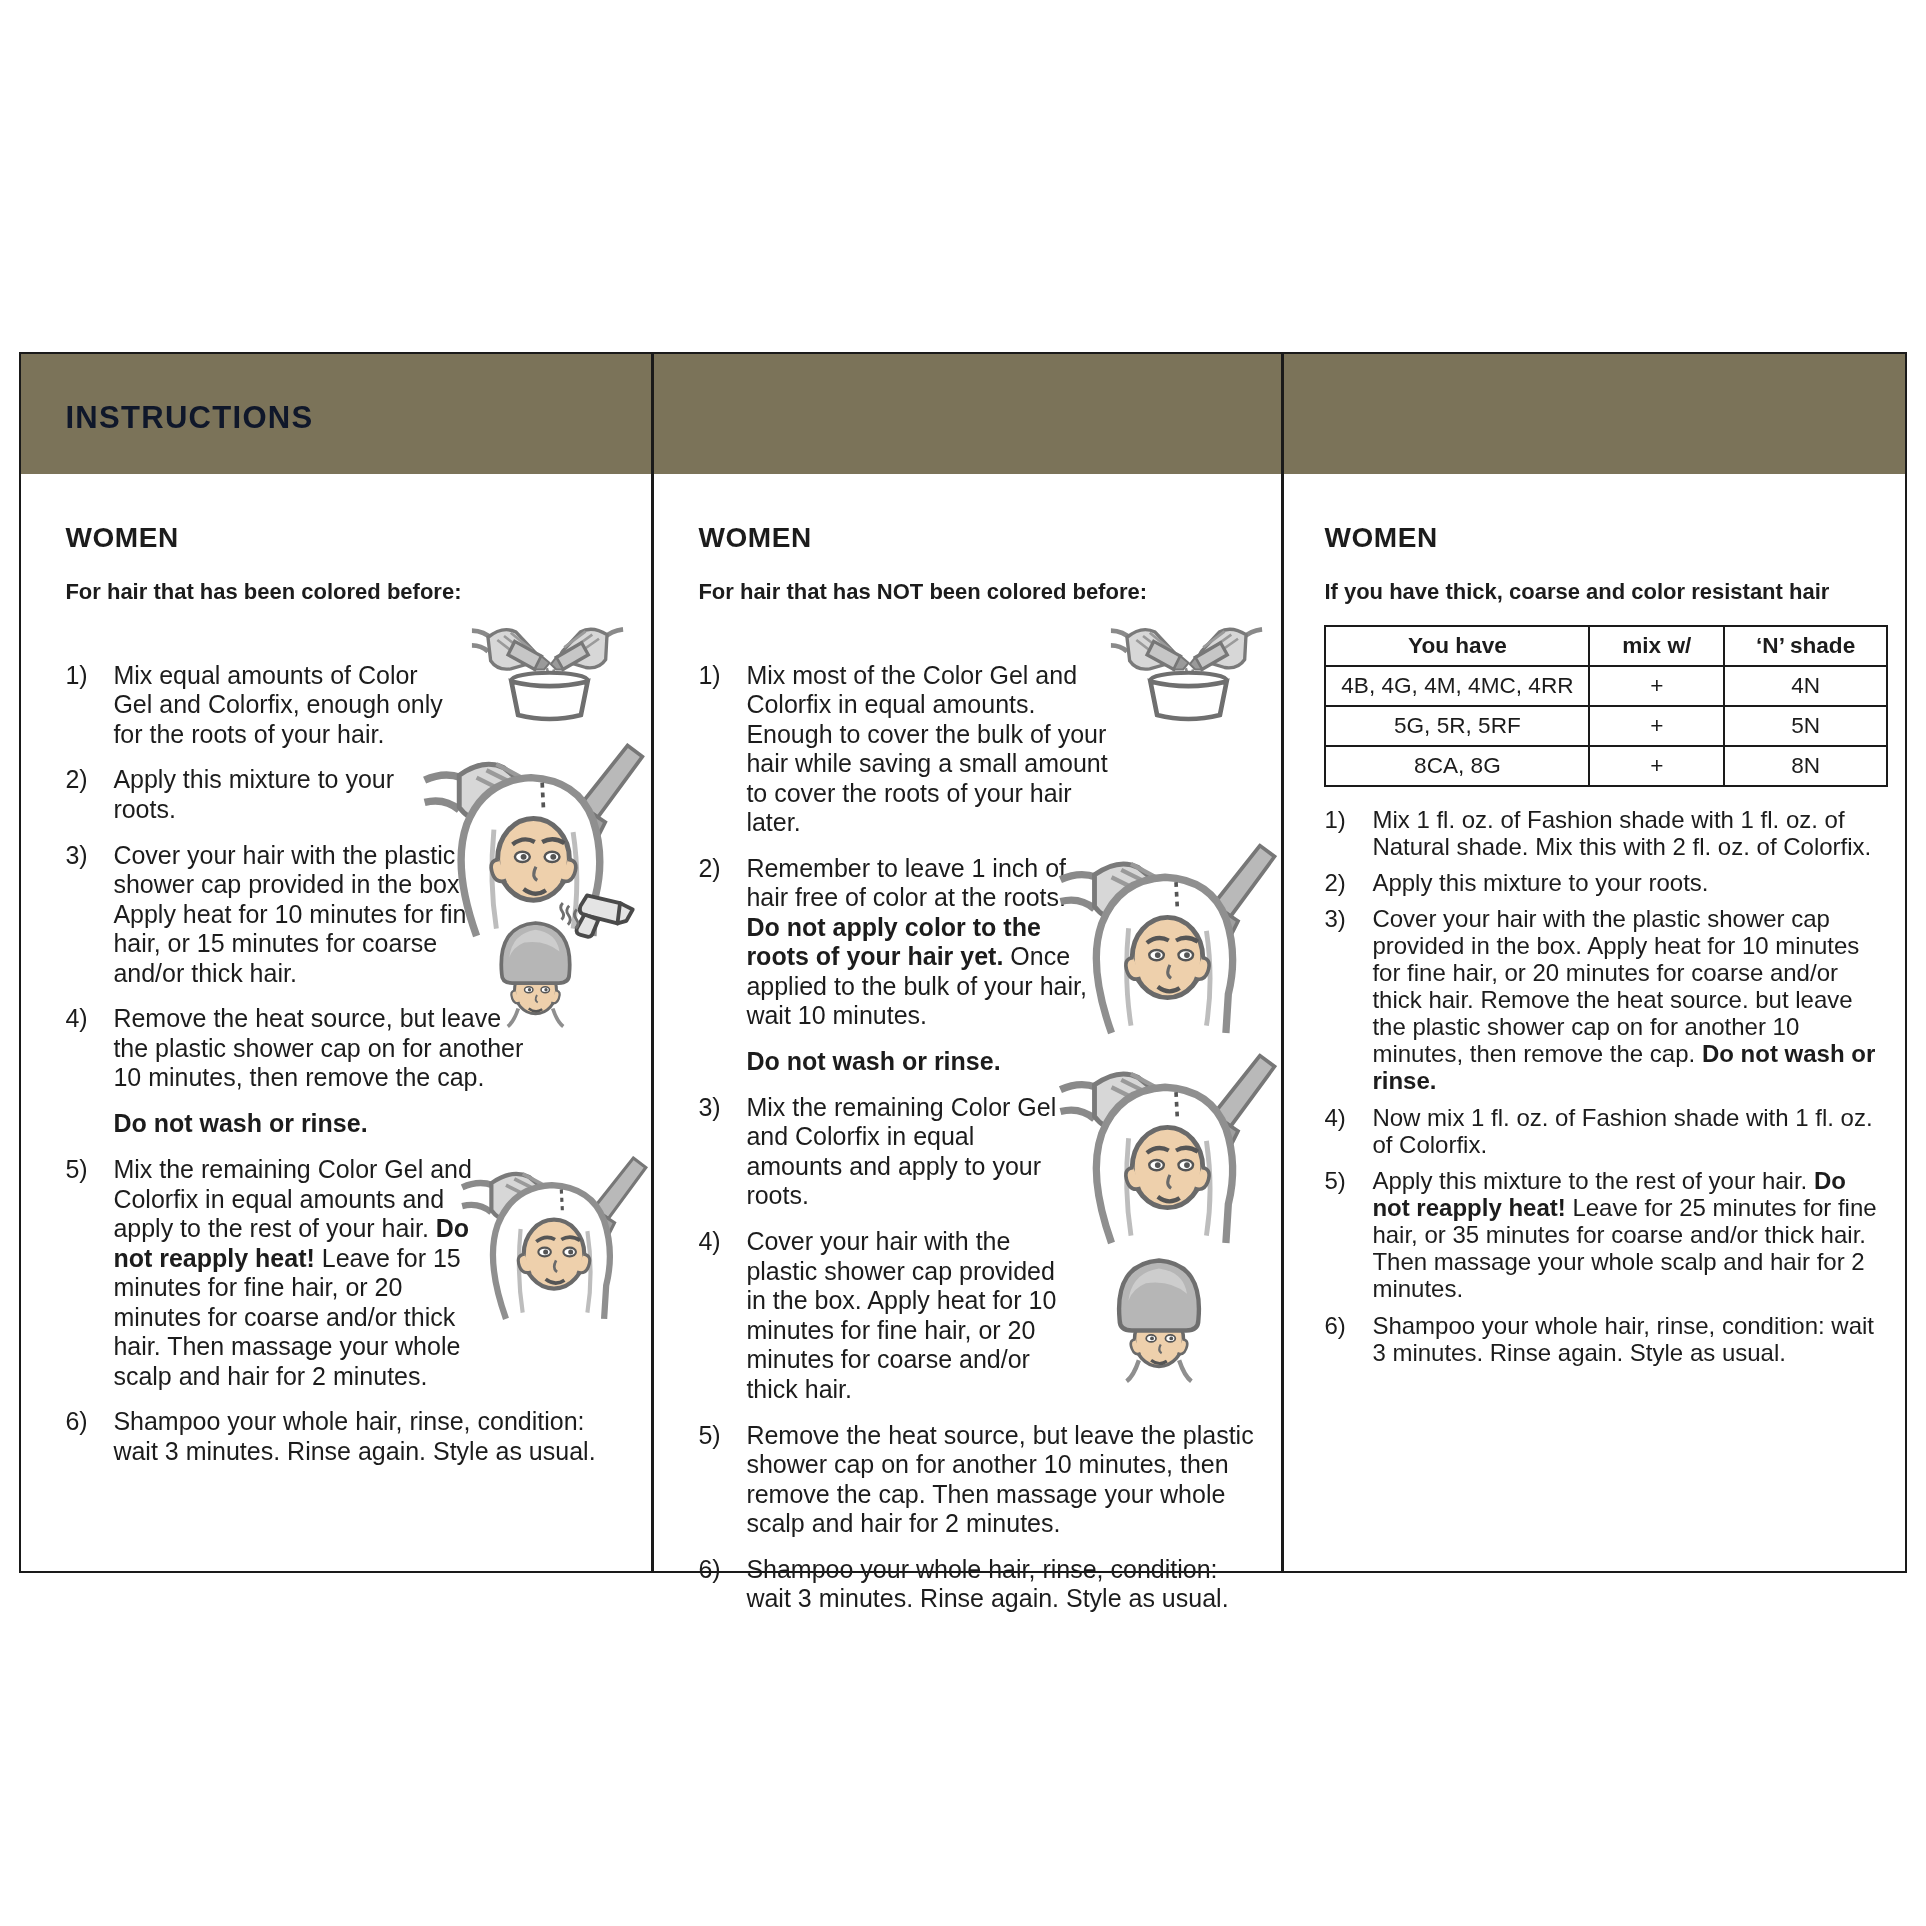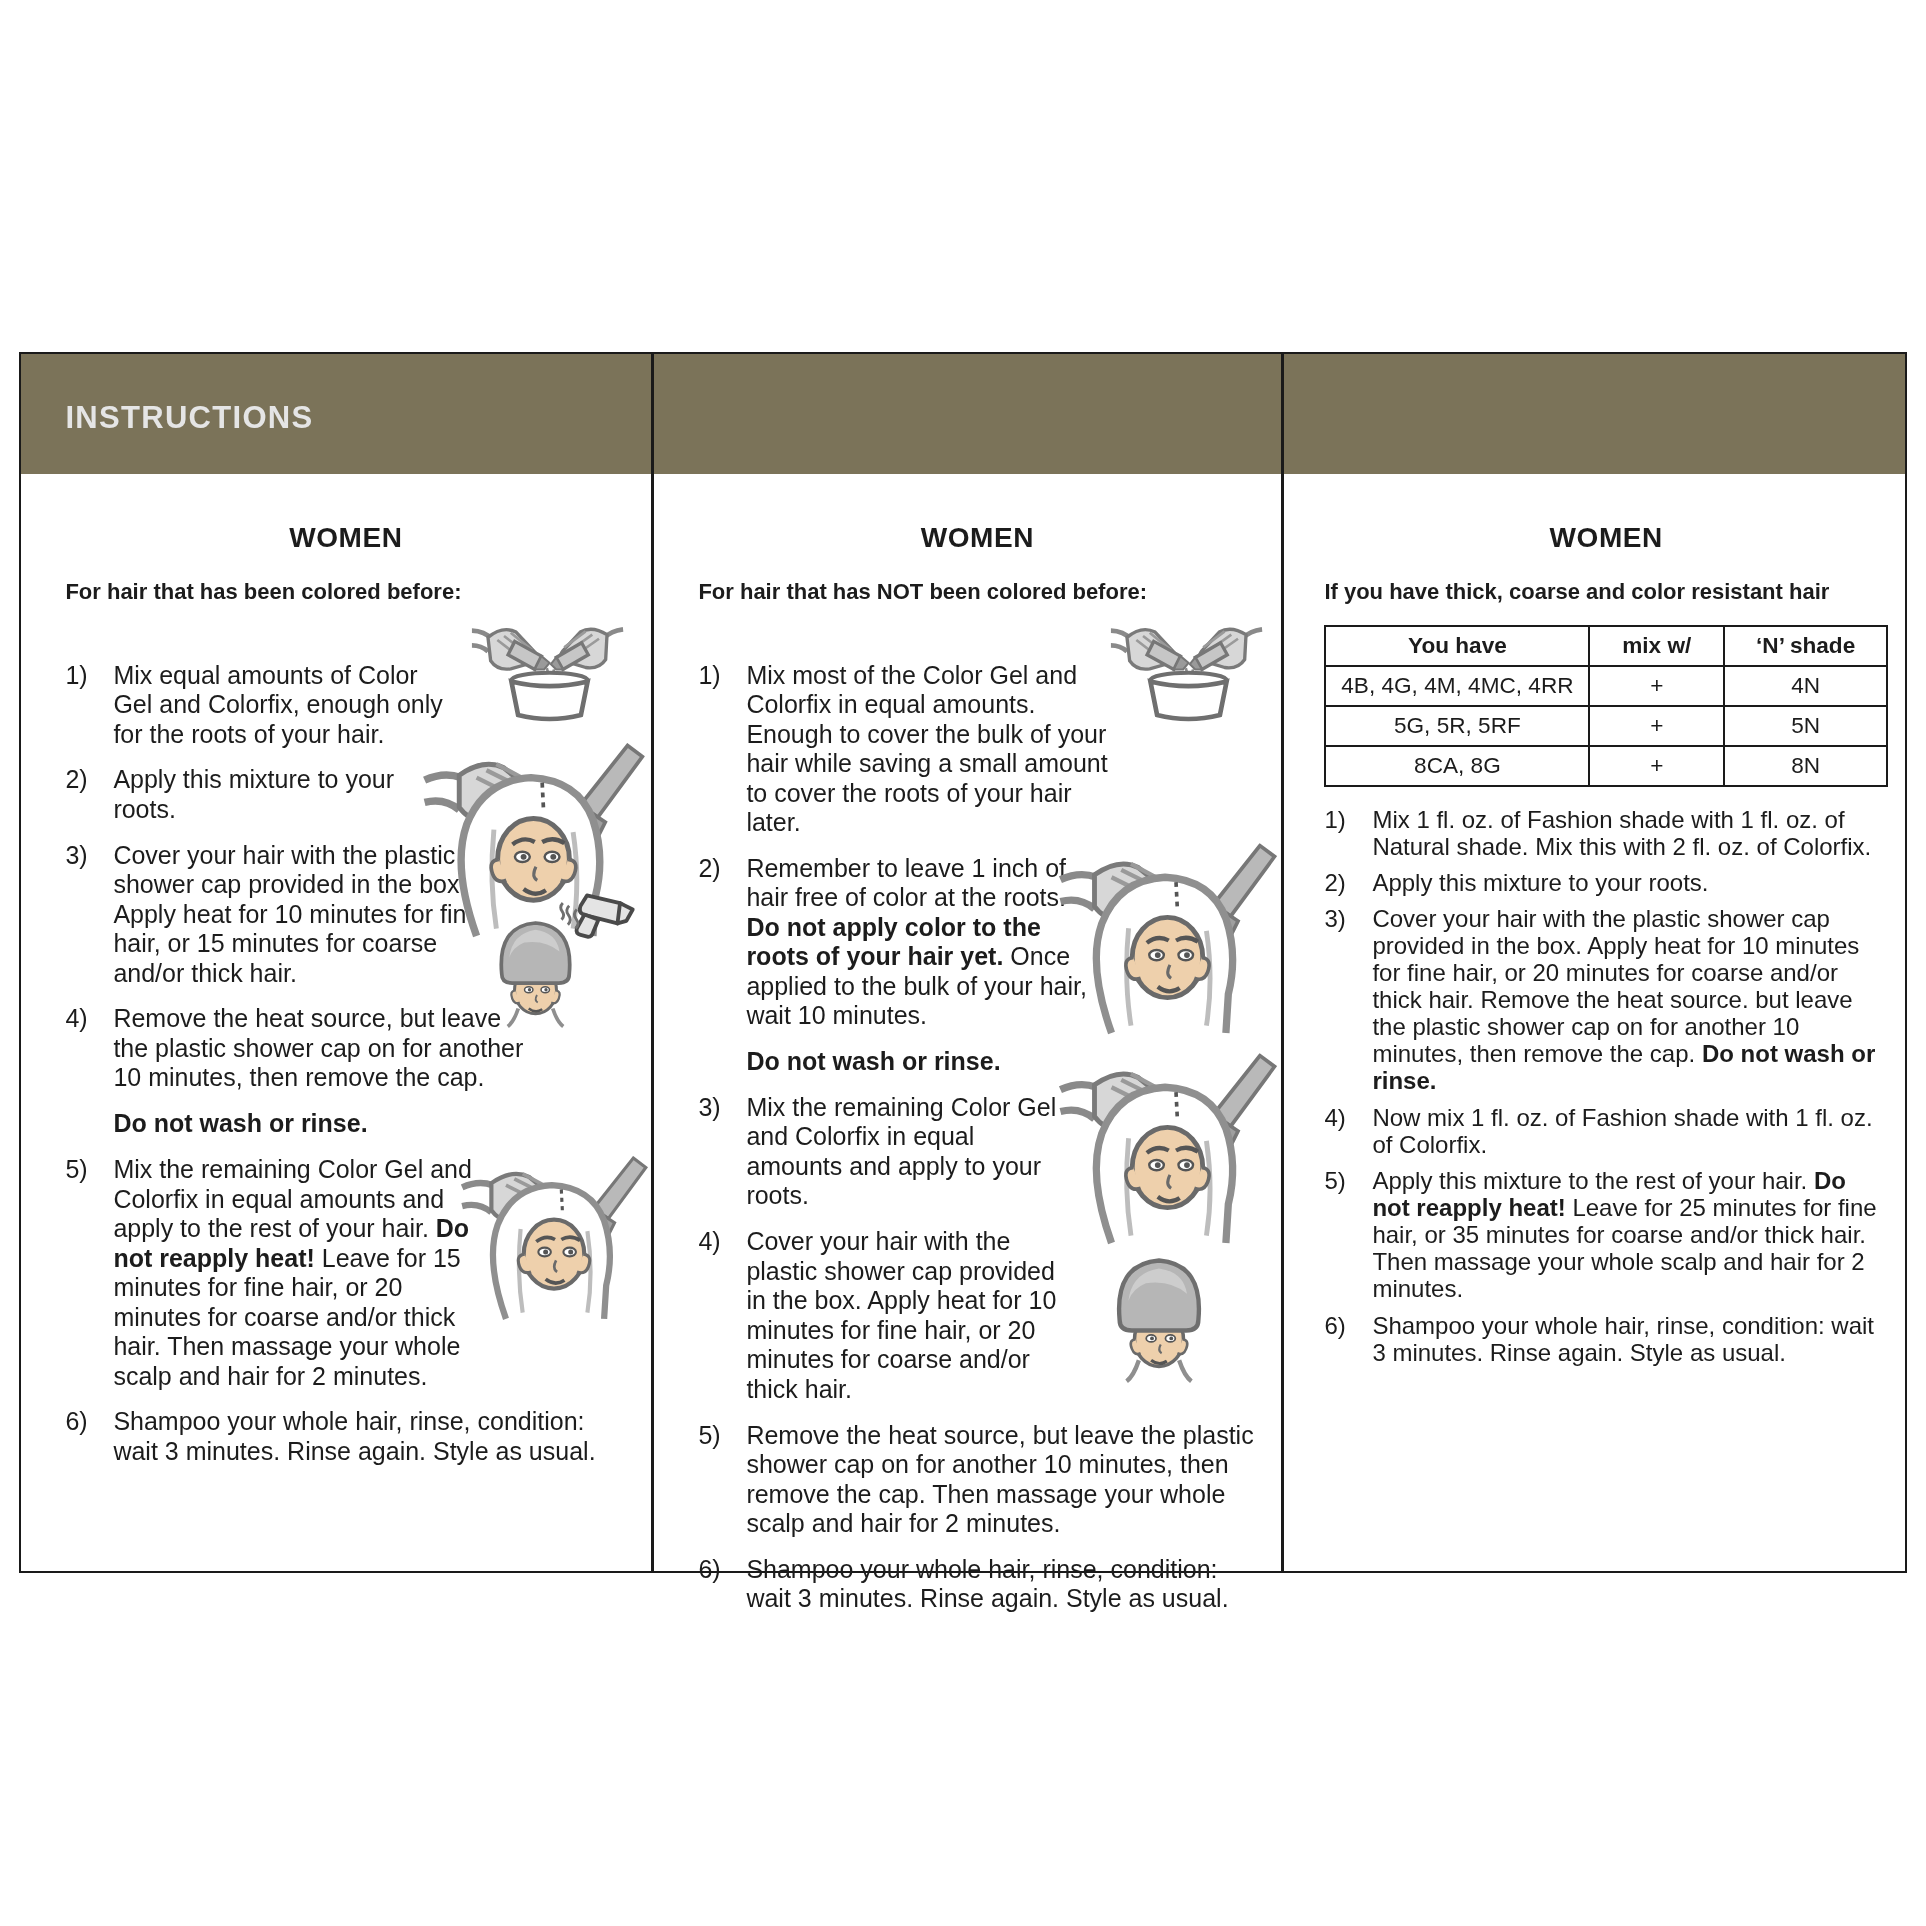--- a/index.html
+++ b/index.html
@@ -11,31 +11,31 @@
   .sheet {
     position:absolute; left:19.4px; top:352px; width:1888px; height:1221px;
     border:2.5px solid #1a1a1a; box-sizing:border-box; background:#fff;
   }
   .band {
     position:absolute; left:0; top:0; width:100%; height:120px;
     background:#7b7359; display:flex; align-items:center;
   }
   .band-title {
     margin-left:44px; padding-top:8.8px;
-    font-size:31px; font-weight:bold; color:#e5e5e5; letter-spacing:1.3px;
+    font-size:31px; font-weight:bold; color:#0f172a; letter-spacing:1.3px;
   }
   .vdiv { position:absolute; top:0; bottom:0; width:3.1px; background:#1a1a1a; z-index:3; }
   #vdiv1 { left:630px; } #vdiv2 { left:1260px; }
   .panel { position:absolute; top:0; height:100%; }
   #panel1 { left:0px; width:630px; }
   #panel2 { left:633px; width:627px; }
   #panel3 { left:1263px; width:620px; }
   .content { position:absolute; left:44px; right:25px; top:168px; }
   #panel3 .content { left:40px; right:16.3px; }
-  .women { font-size:28px; font-weight:bold; margin:0 0 22.6px 0; line-height:31px; letter-spacing:0.6px;text-align:center; }
+  .women { font-size:28px; font-weight:bold; margin:0 0 22.6px 0; line-height:31px; letter-spacing:0.6px; }
   .subhead { font-size:22px; font-weight:bold; margin:0 0 54px 0; line-height:31px; }
   #panel3 .subhead { margin-bottom:18px; }
   .intro { font-size:25px; line-height:30px; margin:0 0 16.3px 0; }
   .step { display:flex; margin-bottom:16.3px; font-size:25px; line-height:29.5px; }
   #panel3 .step { font-size:24px; line-height:27px; margin-bottom:9.4px; }
   .step .n { flex:0 0 48px; }
   .step .b { flex:1; }
   .step .b b { font-weight:bold;text-align:center; }
   .shades { border-collapse:collapse; width:100%; margin:2.5px 0 19px 0; border:2.5px solid #1a1a1a; }
   .shades th, .shades td {

